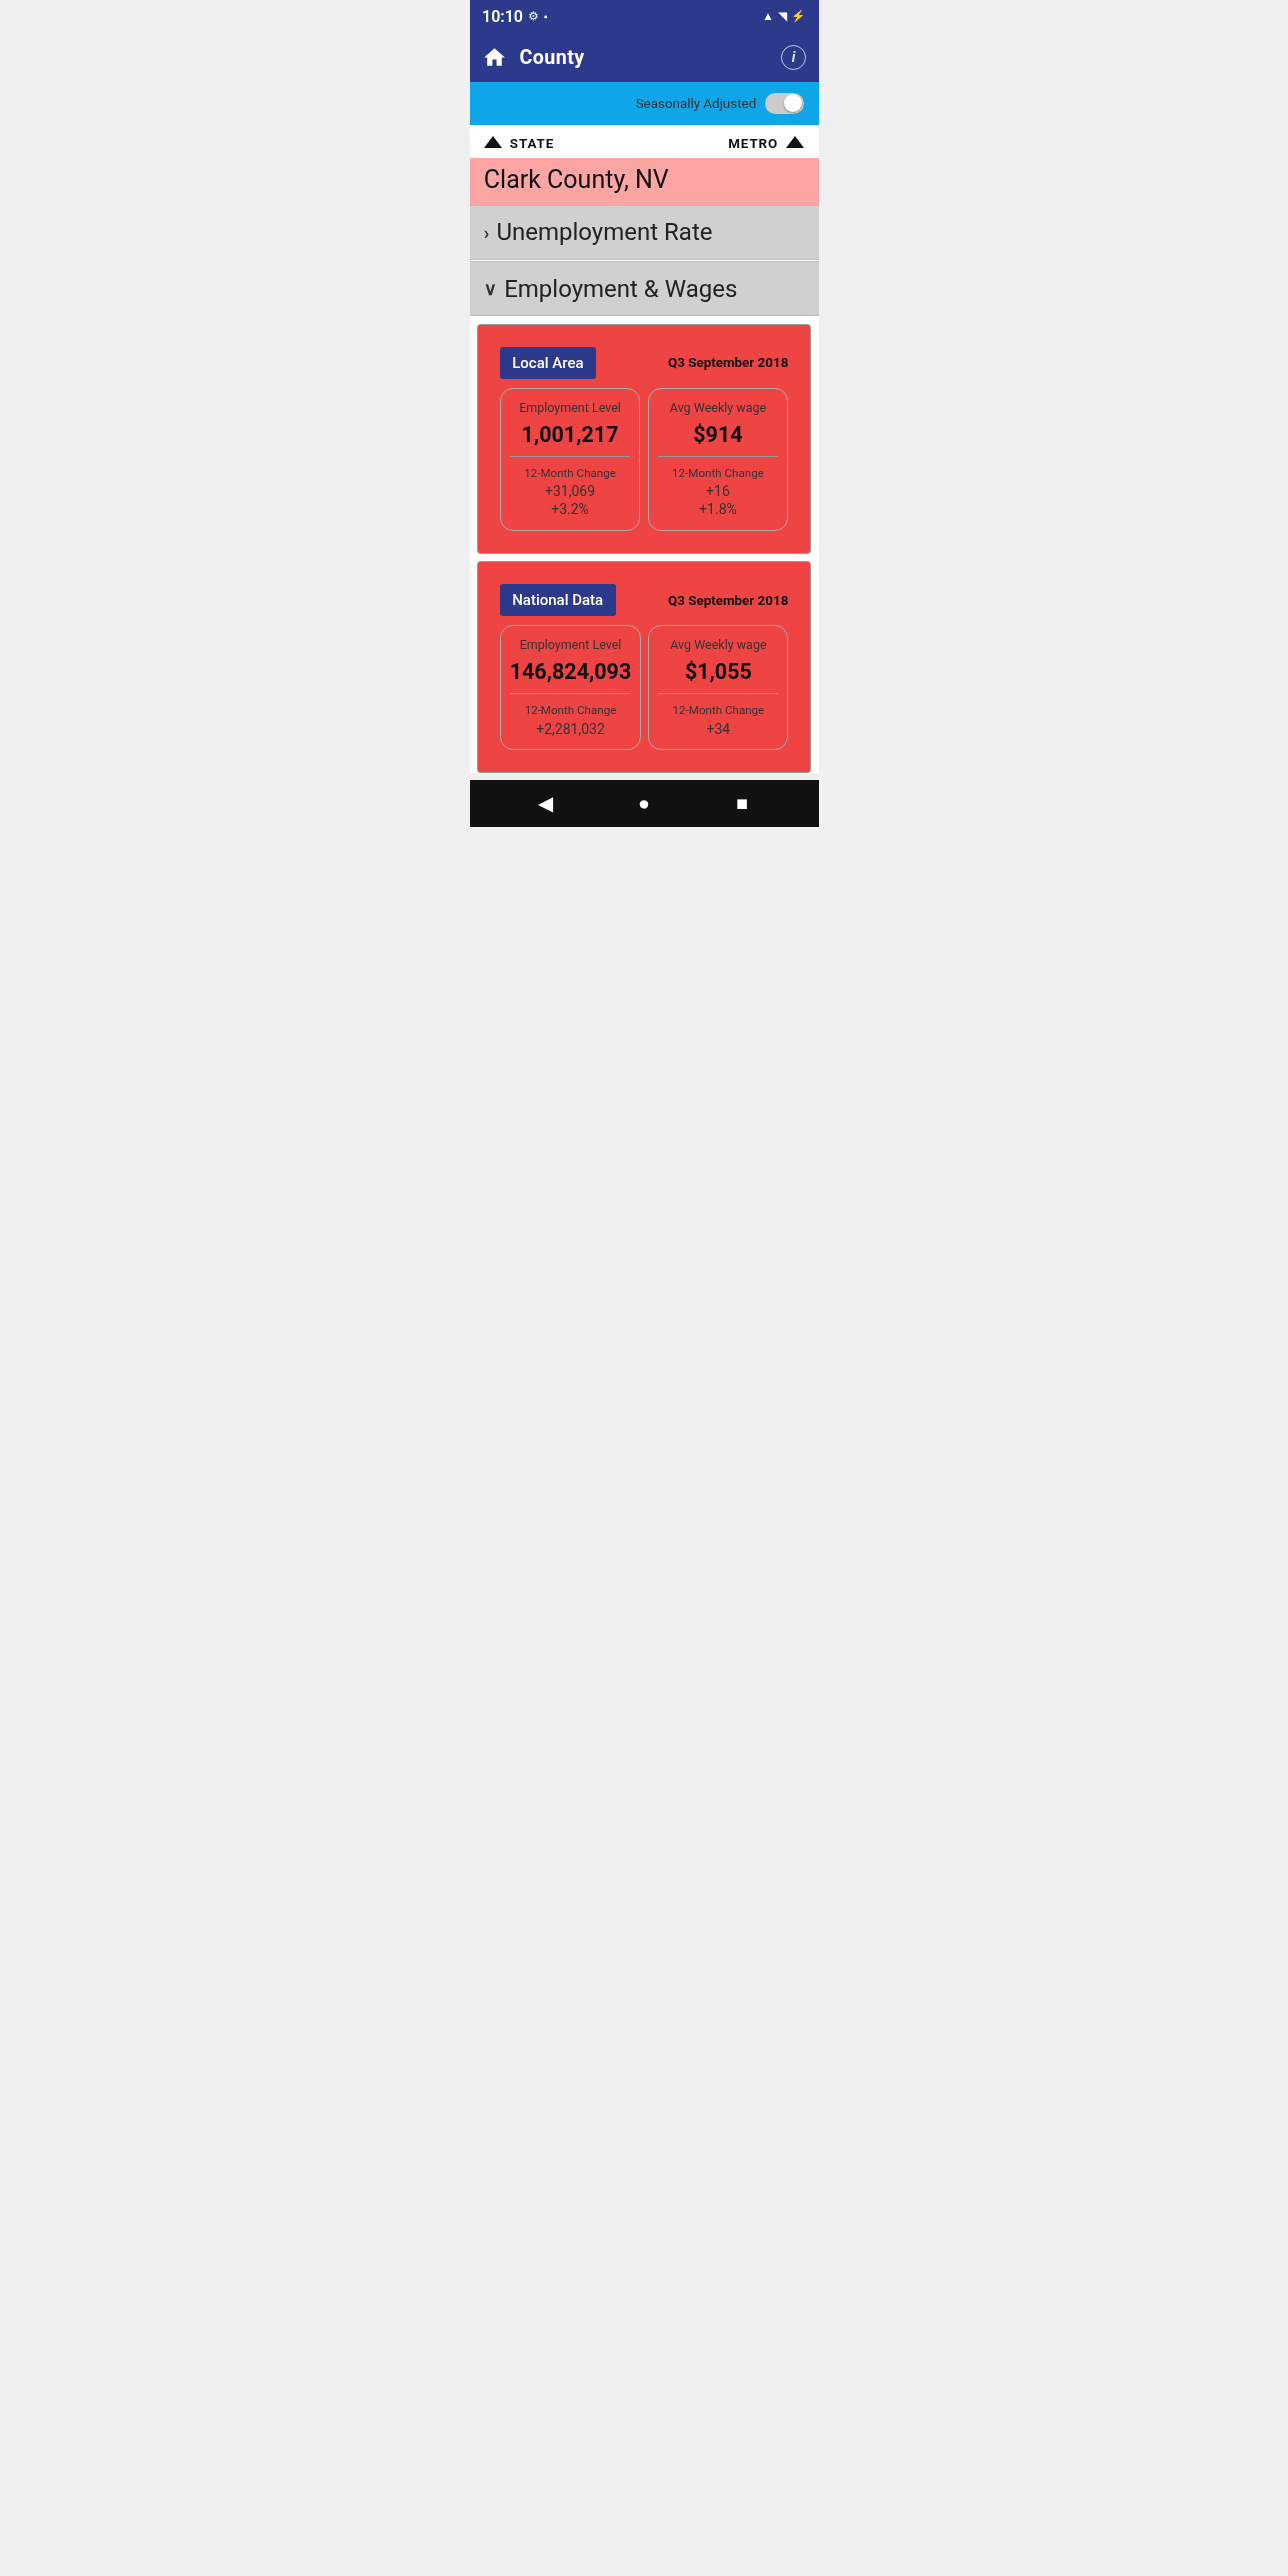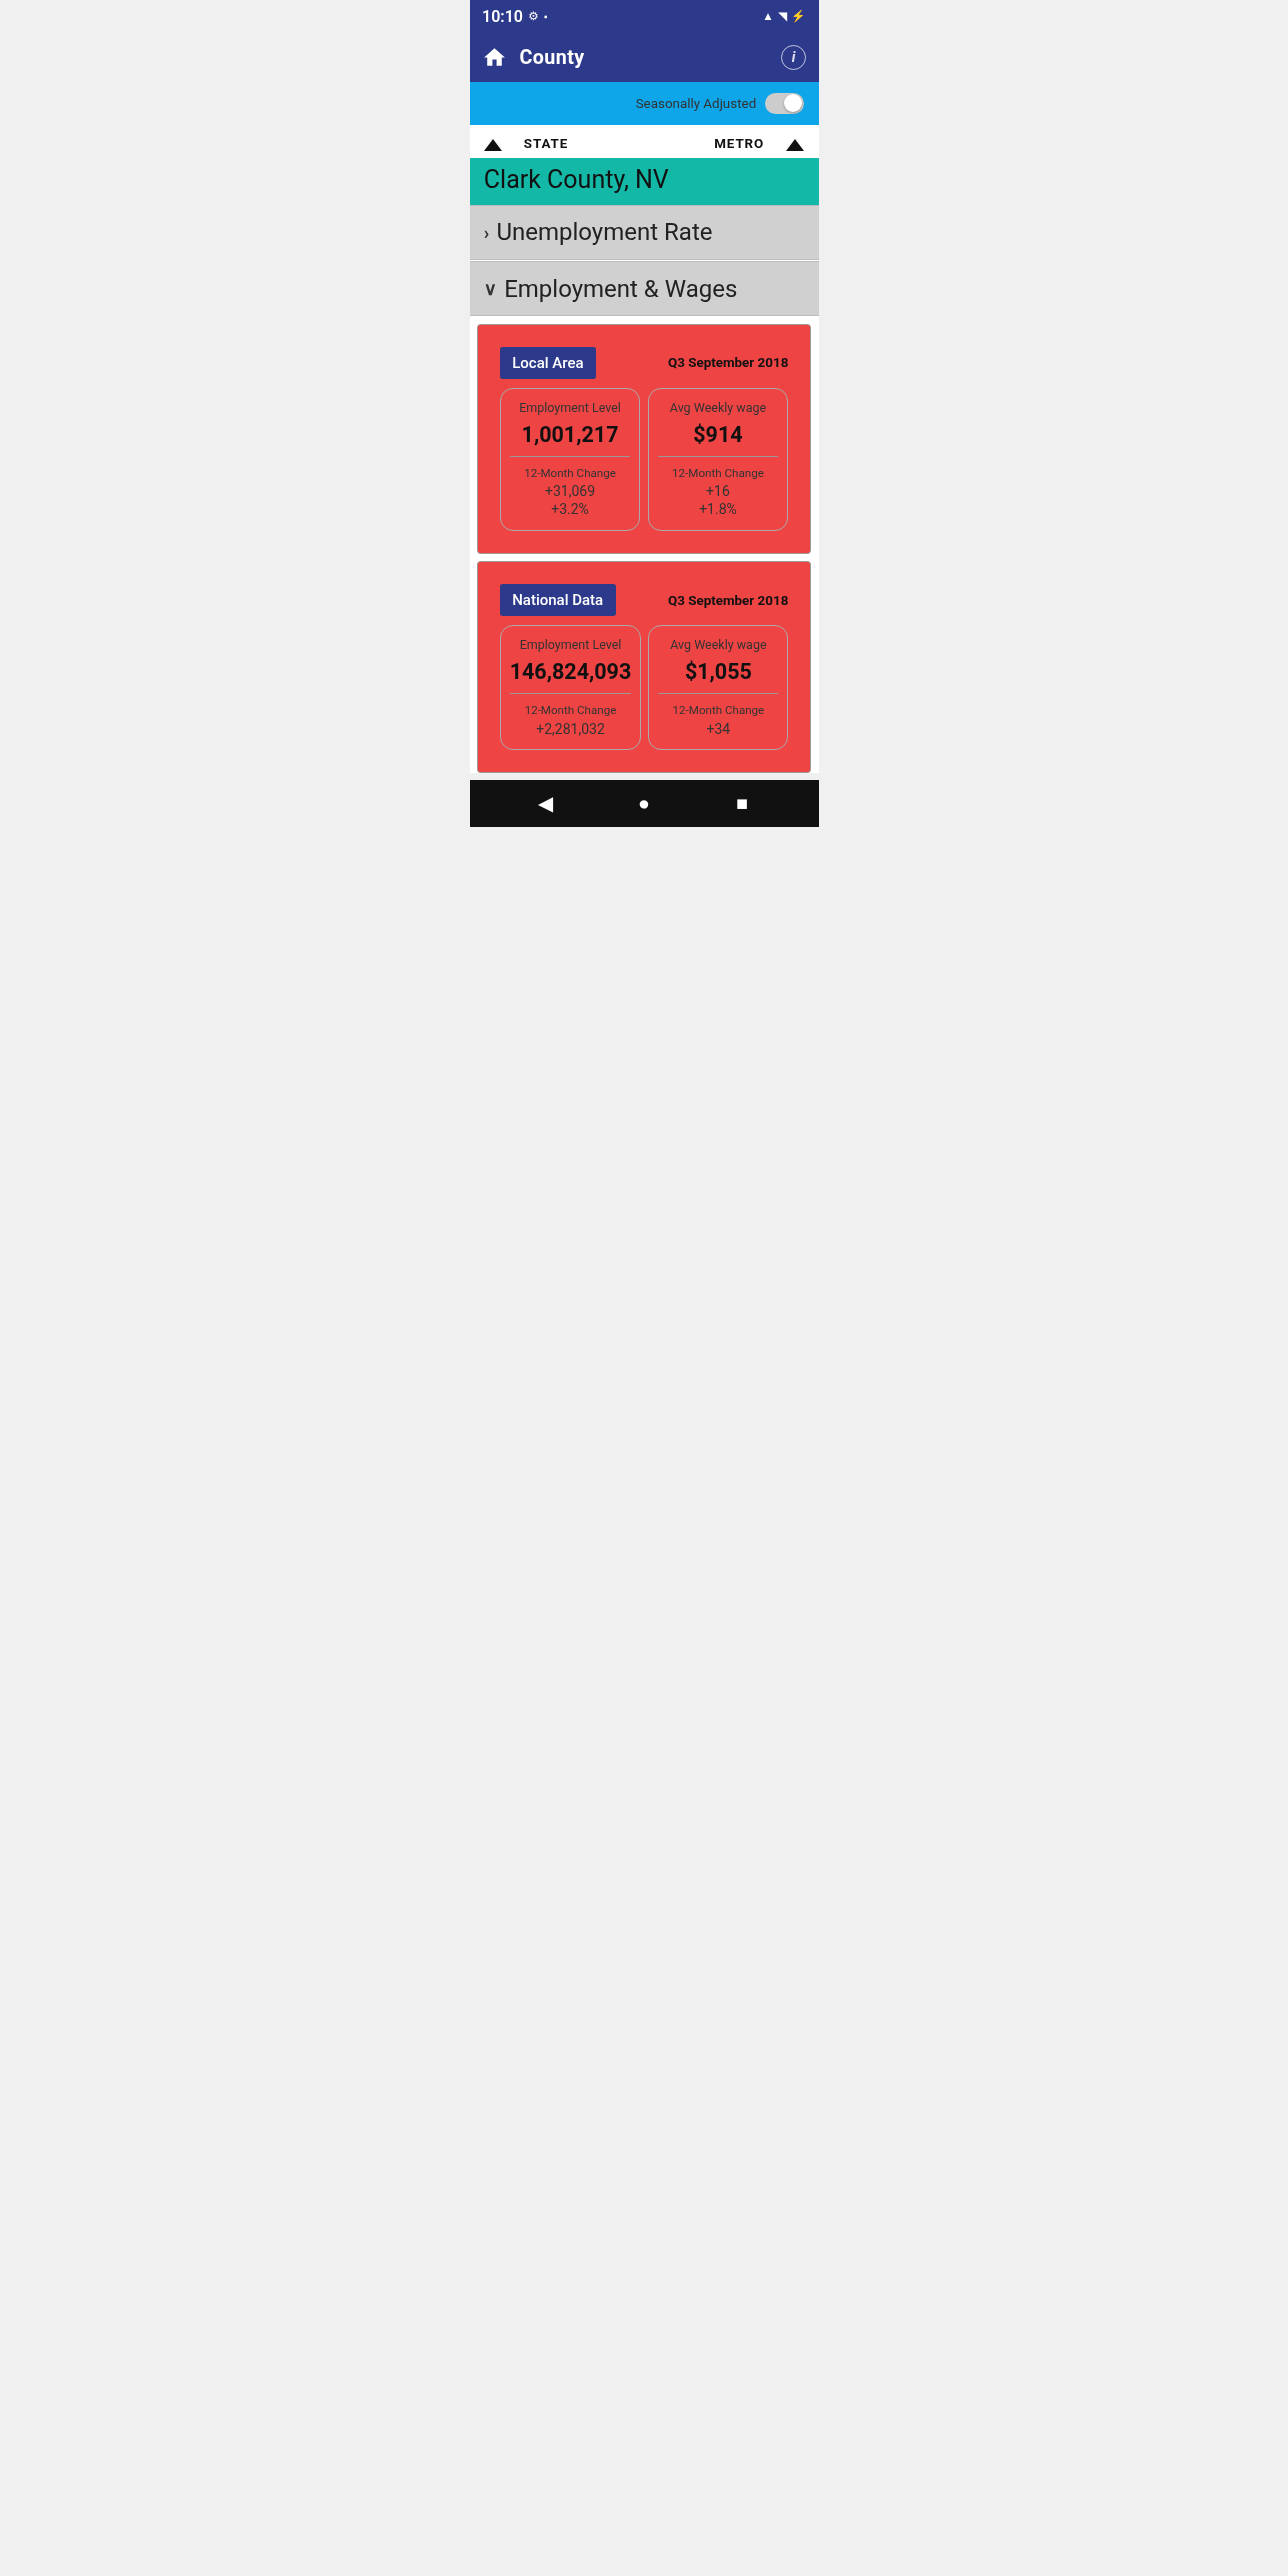--- a/index.html
+++ b/index.html
@@ -120,22 +120,22 @@
     
     .nav-row {
       display: flex;
       justify-content: space-between;
       align-items: center;
       padding: 10.7px 14.3px 7.2px 14.3px;
       background: white;
     }
     .nav-btn {
       display: flex;
-      align-items: flex-end;
-      gap: 22px;
+      align-items: flex-start;
+      gap: 8px;
       font-size: 13.4px;
       font-weight: 700;
       color: #111;
       letter-spacing: 0.9px;
       cursor: pointer;
     }
     .arrow-up {
       width: 0;
       height: 0;
       border-left: 9px solid transparent;
@@ -143,21 +143,21 @@
       border-bottom: 12.5px solid #111;
       display: inline-block;
     }
 
     
     .county-name {
       font-size: 25px;
       font-weight: 400;
       color: #111;
       padding: 7.2px 14.3px 10.7px 14.3px;
-      background: #14b8a6;
+      background: #fca5a5;
     }
 
     
     .section-header {
       display: flex;
       align-items: center;
       background: #d0d0d0;
       padding: 12.5px 14.3px;
       cursor: pointer;
       border-top: 0.9px solid #bbb;

